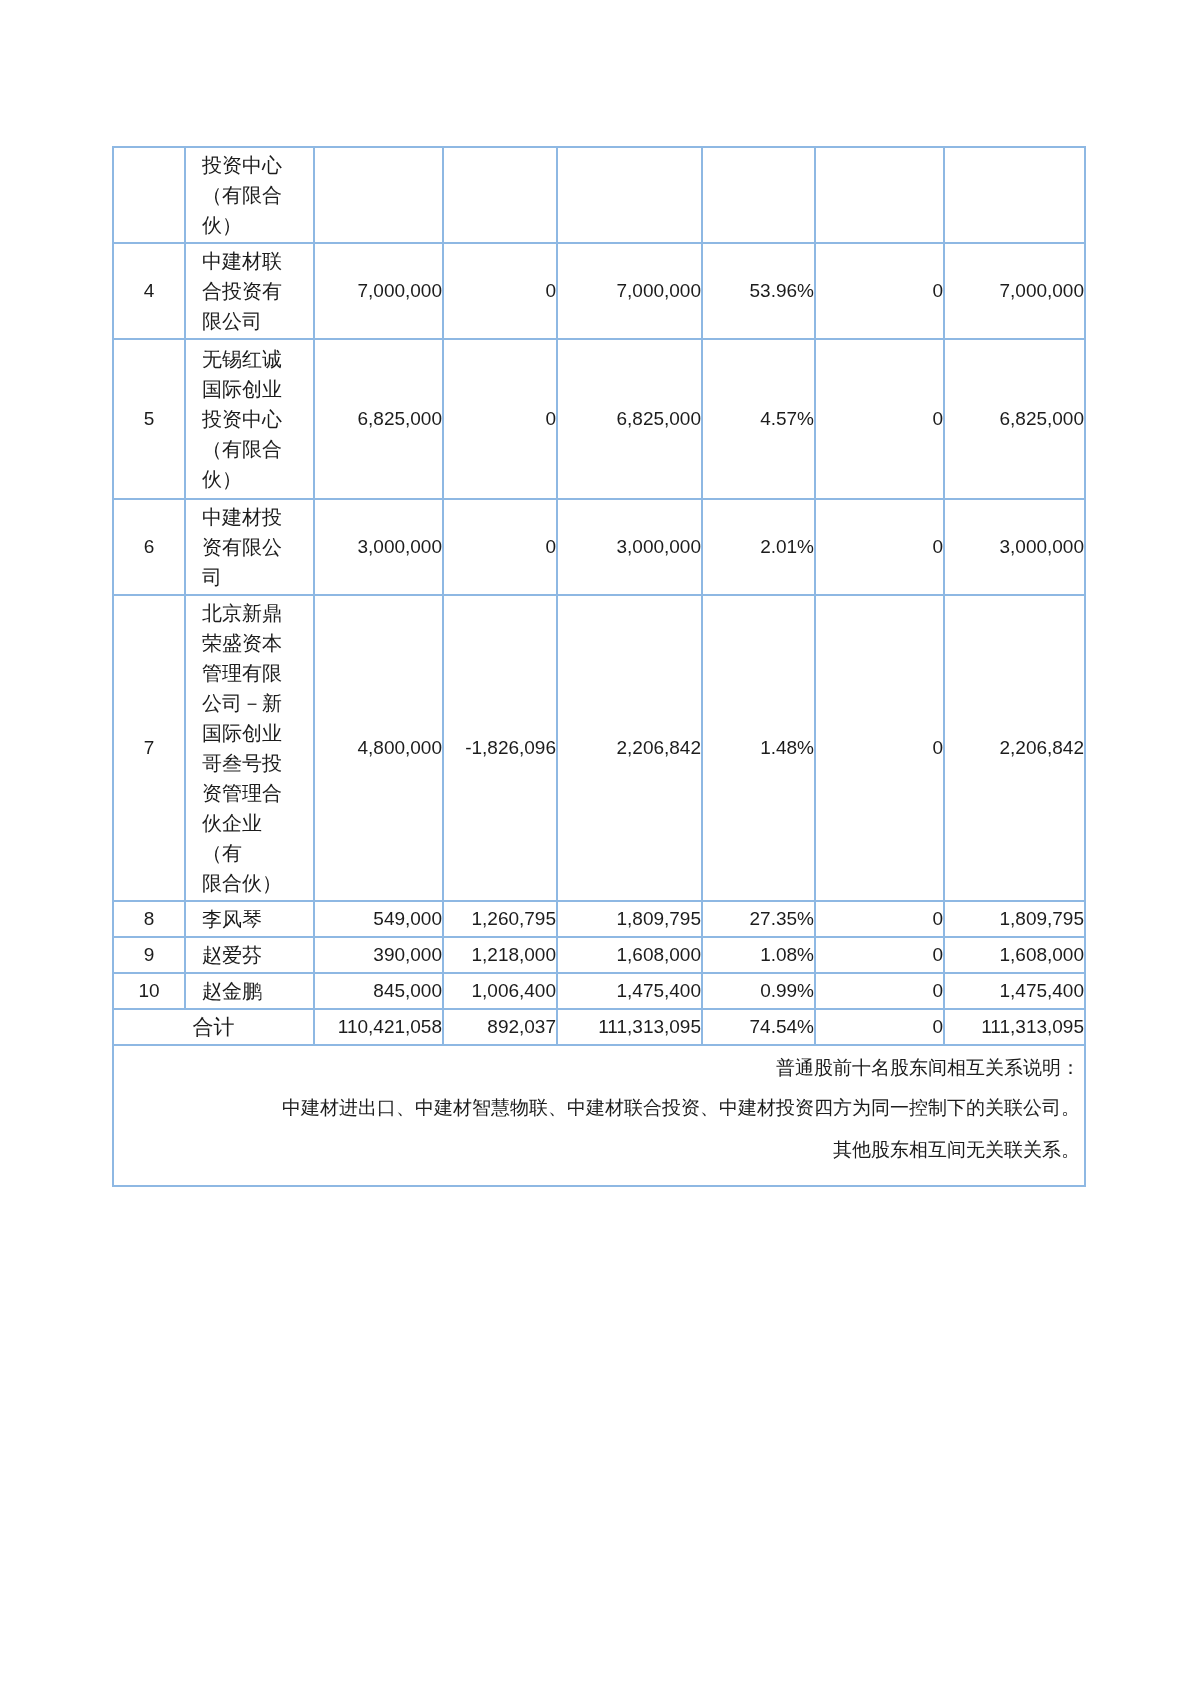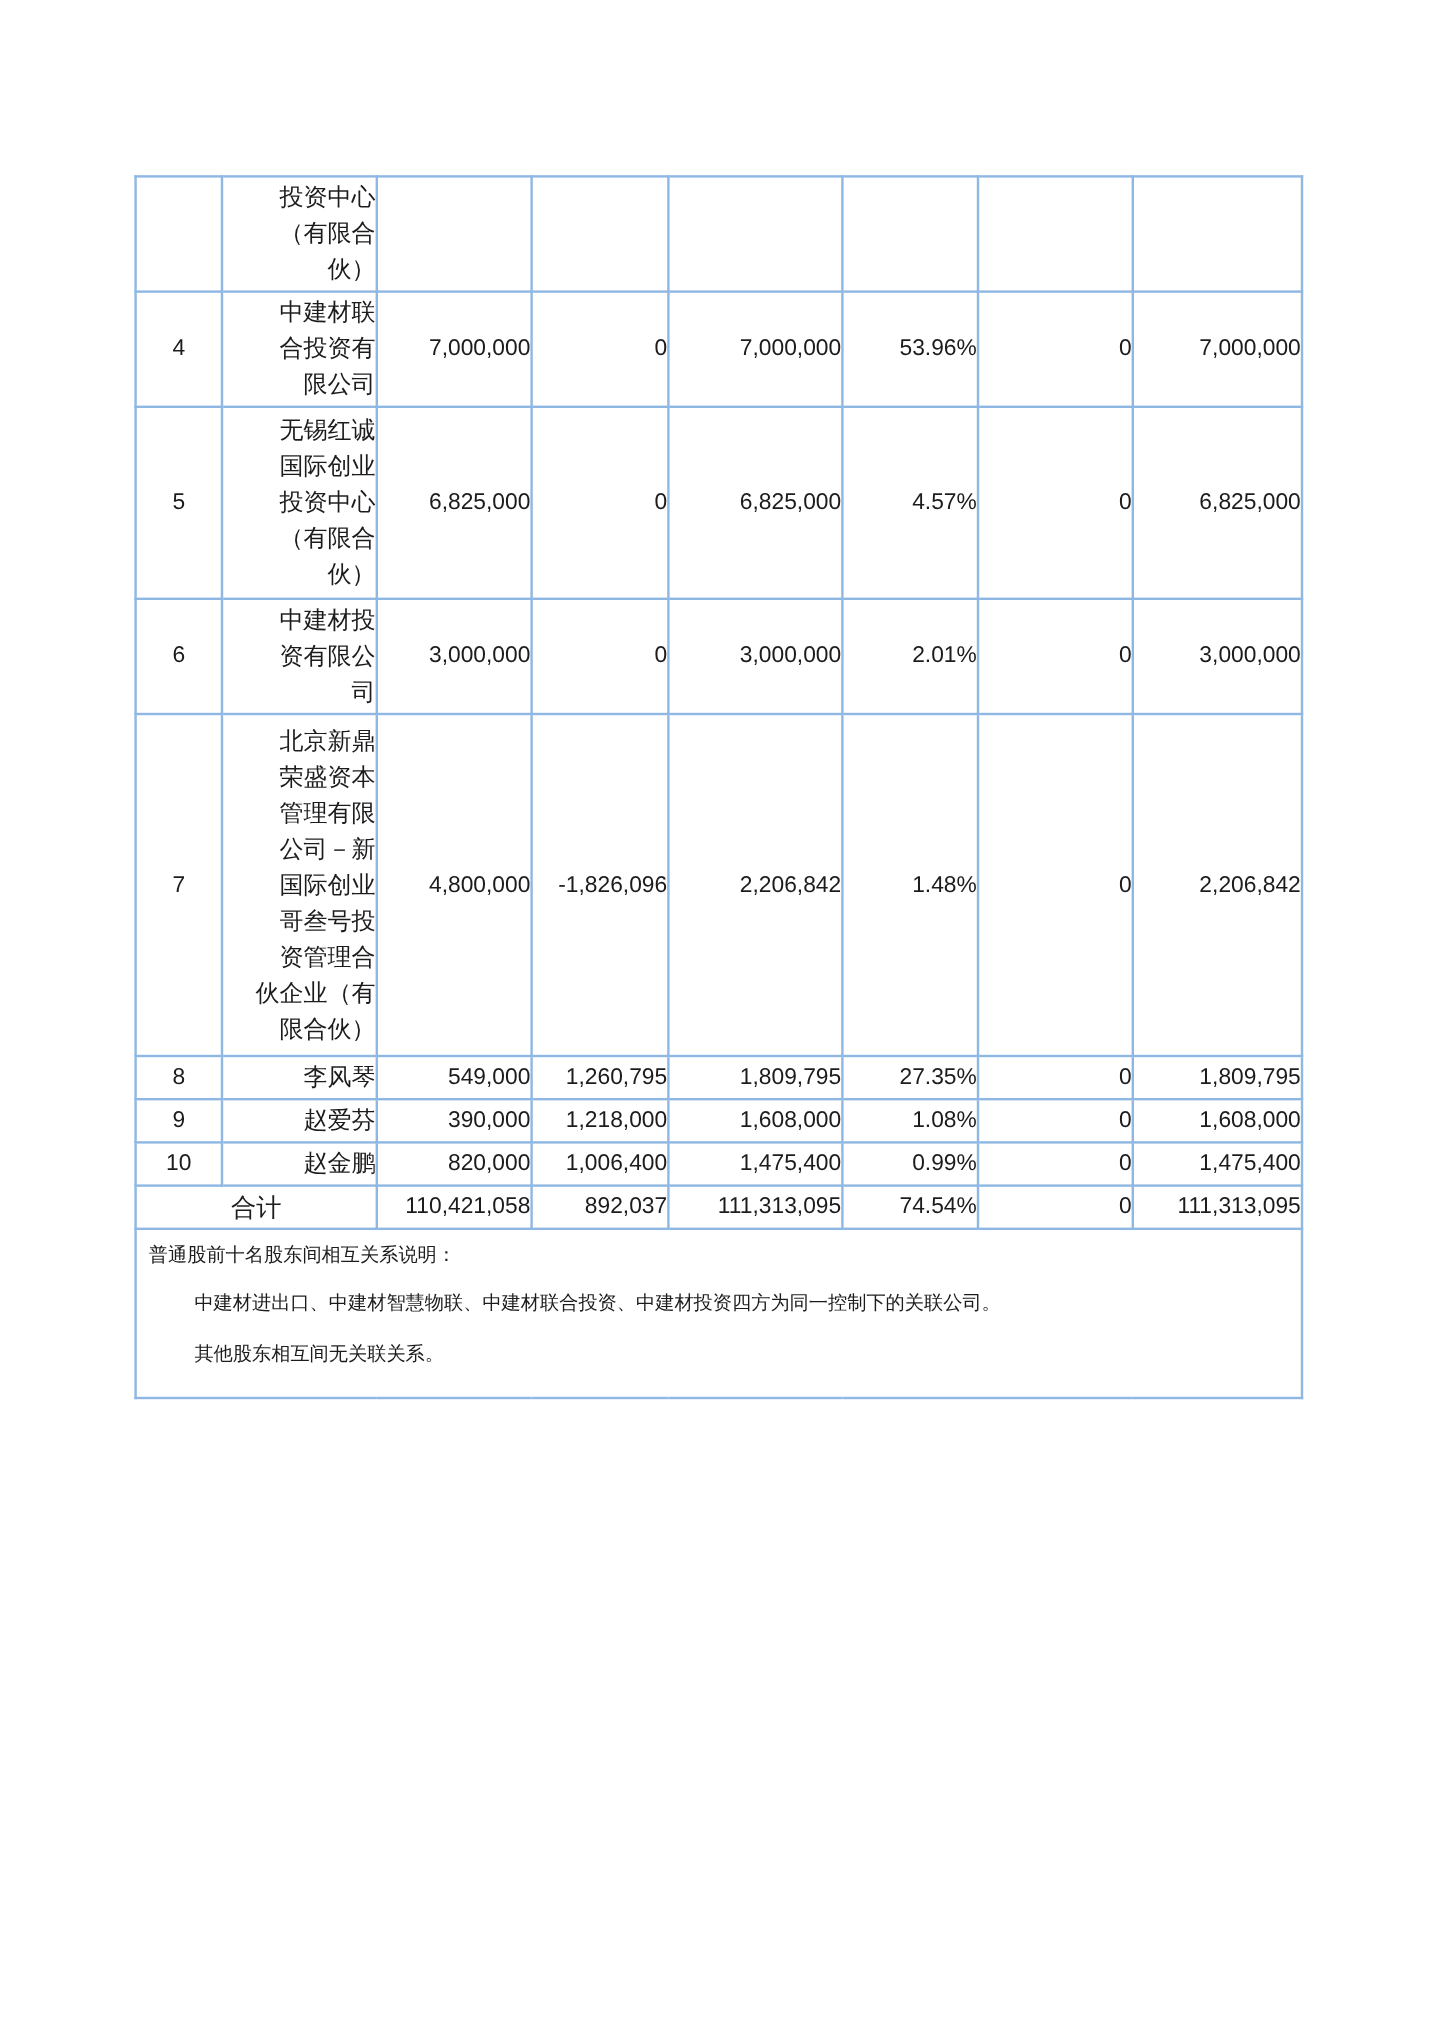--- a/index.html
+++ b/index.html
@@ -28,41 +28,42 @@
     border:2px solid #8eb8e3;
     vertical-align:middle;
     overflow:hidden;
   }
   td.num{
     text-align:center;
     font-family:"Liberation Sans","DejaVu Sans",sans-serif;
     font-size:19px;
   }
   td.name{
-    text-align:right;
+    text-align:left;
     font-size:20px;
     line-height:30px;
     white-space:pre-line;
-    padding:2px 0;
+    padding:2px 16px;
   }
   td.val{
     text-align:right;
     padding-right:0;
     font-family:"Liberation Sans","DejaVu Sans",sans-serif;
     font-size:19px;
   }
   td.total-label{
     text-align:center;
     font-size:21px;
     font-weight:normal;
   }
   td.notes{
     vertical-align:top;
-    padding:5px 14px 8px 10px;
-    font-size:16px;
+    padding:5px 4px 8px 10px;
+    font-size:19px;
+    text-align:right;
   }
   .notes p{
     margin:0;
     line-height:30px;
   }
   .notes .notes-title{
     margin:2px 0 10px 0;
   }
   .notes .note-line{
     padding-left:38px;
@@ -177,21 +178,21 @@
       <td class="val">1,218,000</td>
       <td class="val">1,608,000</td>
       <td class="val">1.08%</td>
       <td class="val">0</td>
       <td class="val">1,608,000</td>
     </tr>
 
     <tr style="height:32px">
       <td class="num">10</td>
       <td class="name">赵金鹏</td>
-      <td class="val">820,000</td>
+      <td class="val">845,000</td>
       <td class="val">1,006,400</td>
       <td class="val">1,475,400</td>
       <td class="val">0.99%</td>
       <td class="val">0</td>
       <td class="val">1,475,400</td>
     </tr>
 
     <tr style="height:36px">
       <td class="total-label" colspan="2">合计</td>
       <td class="val">110,421,058</td>

